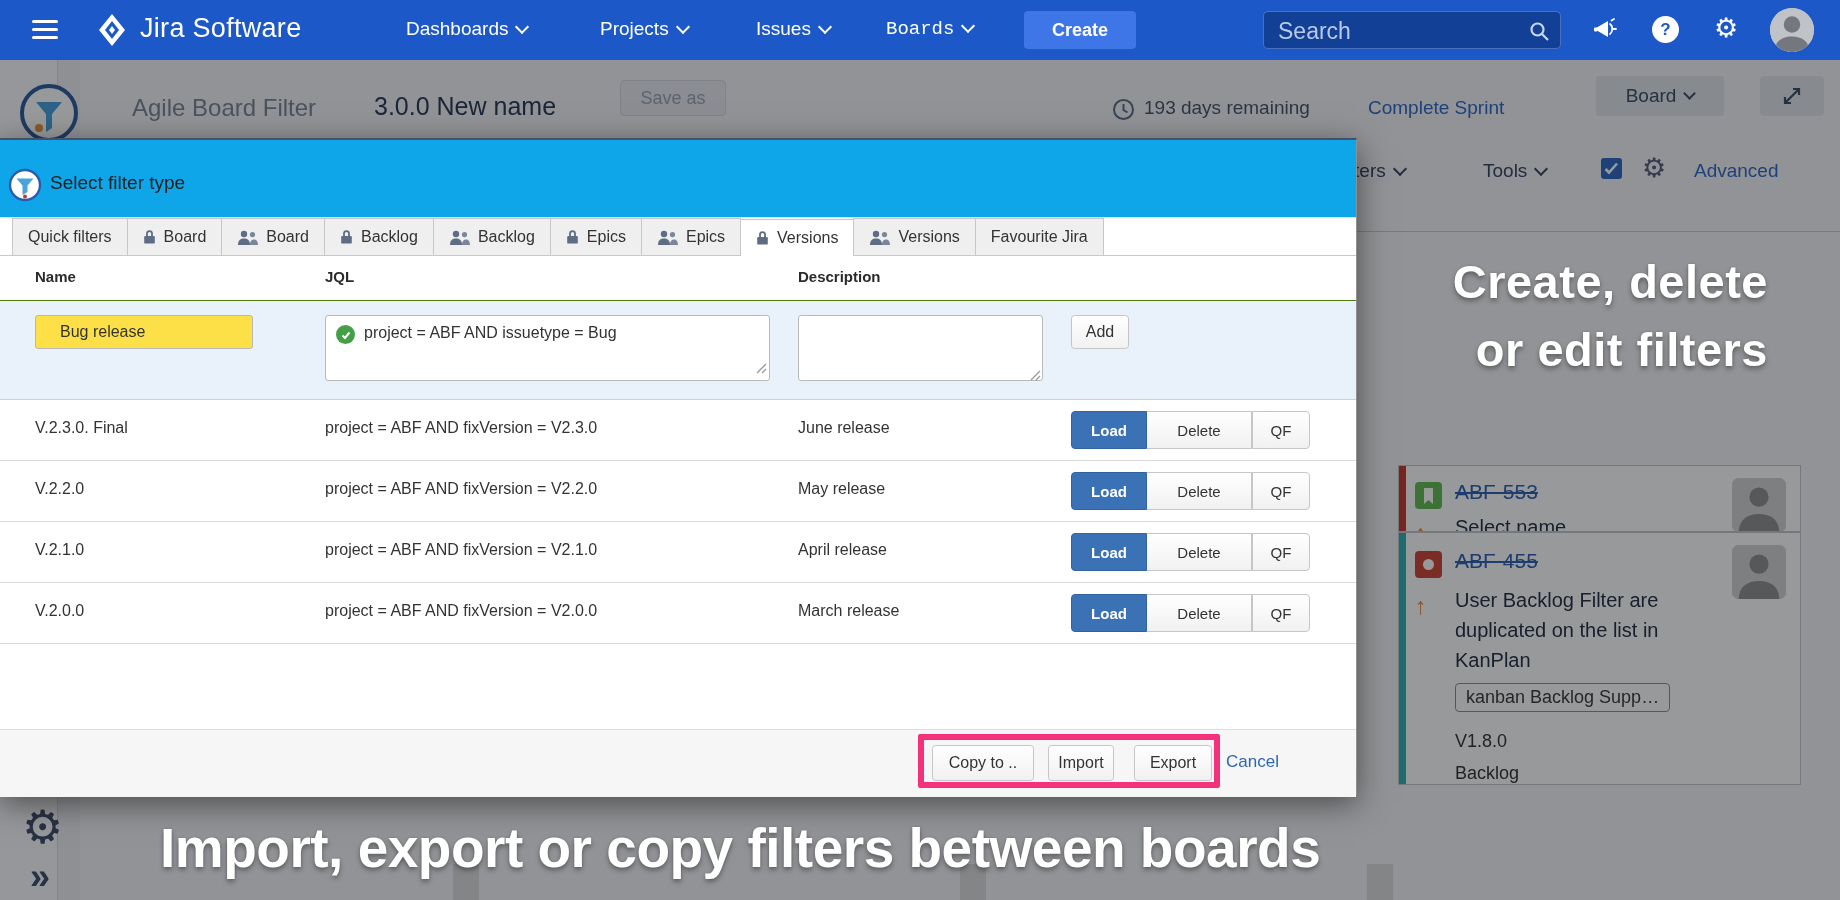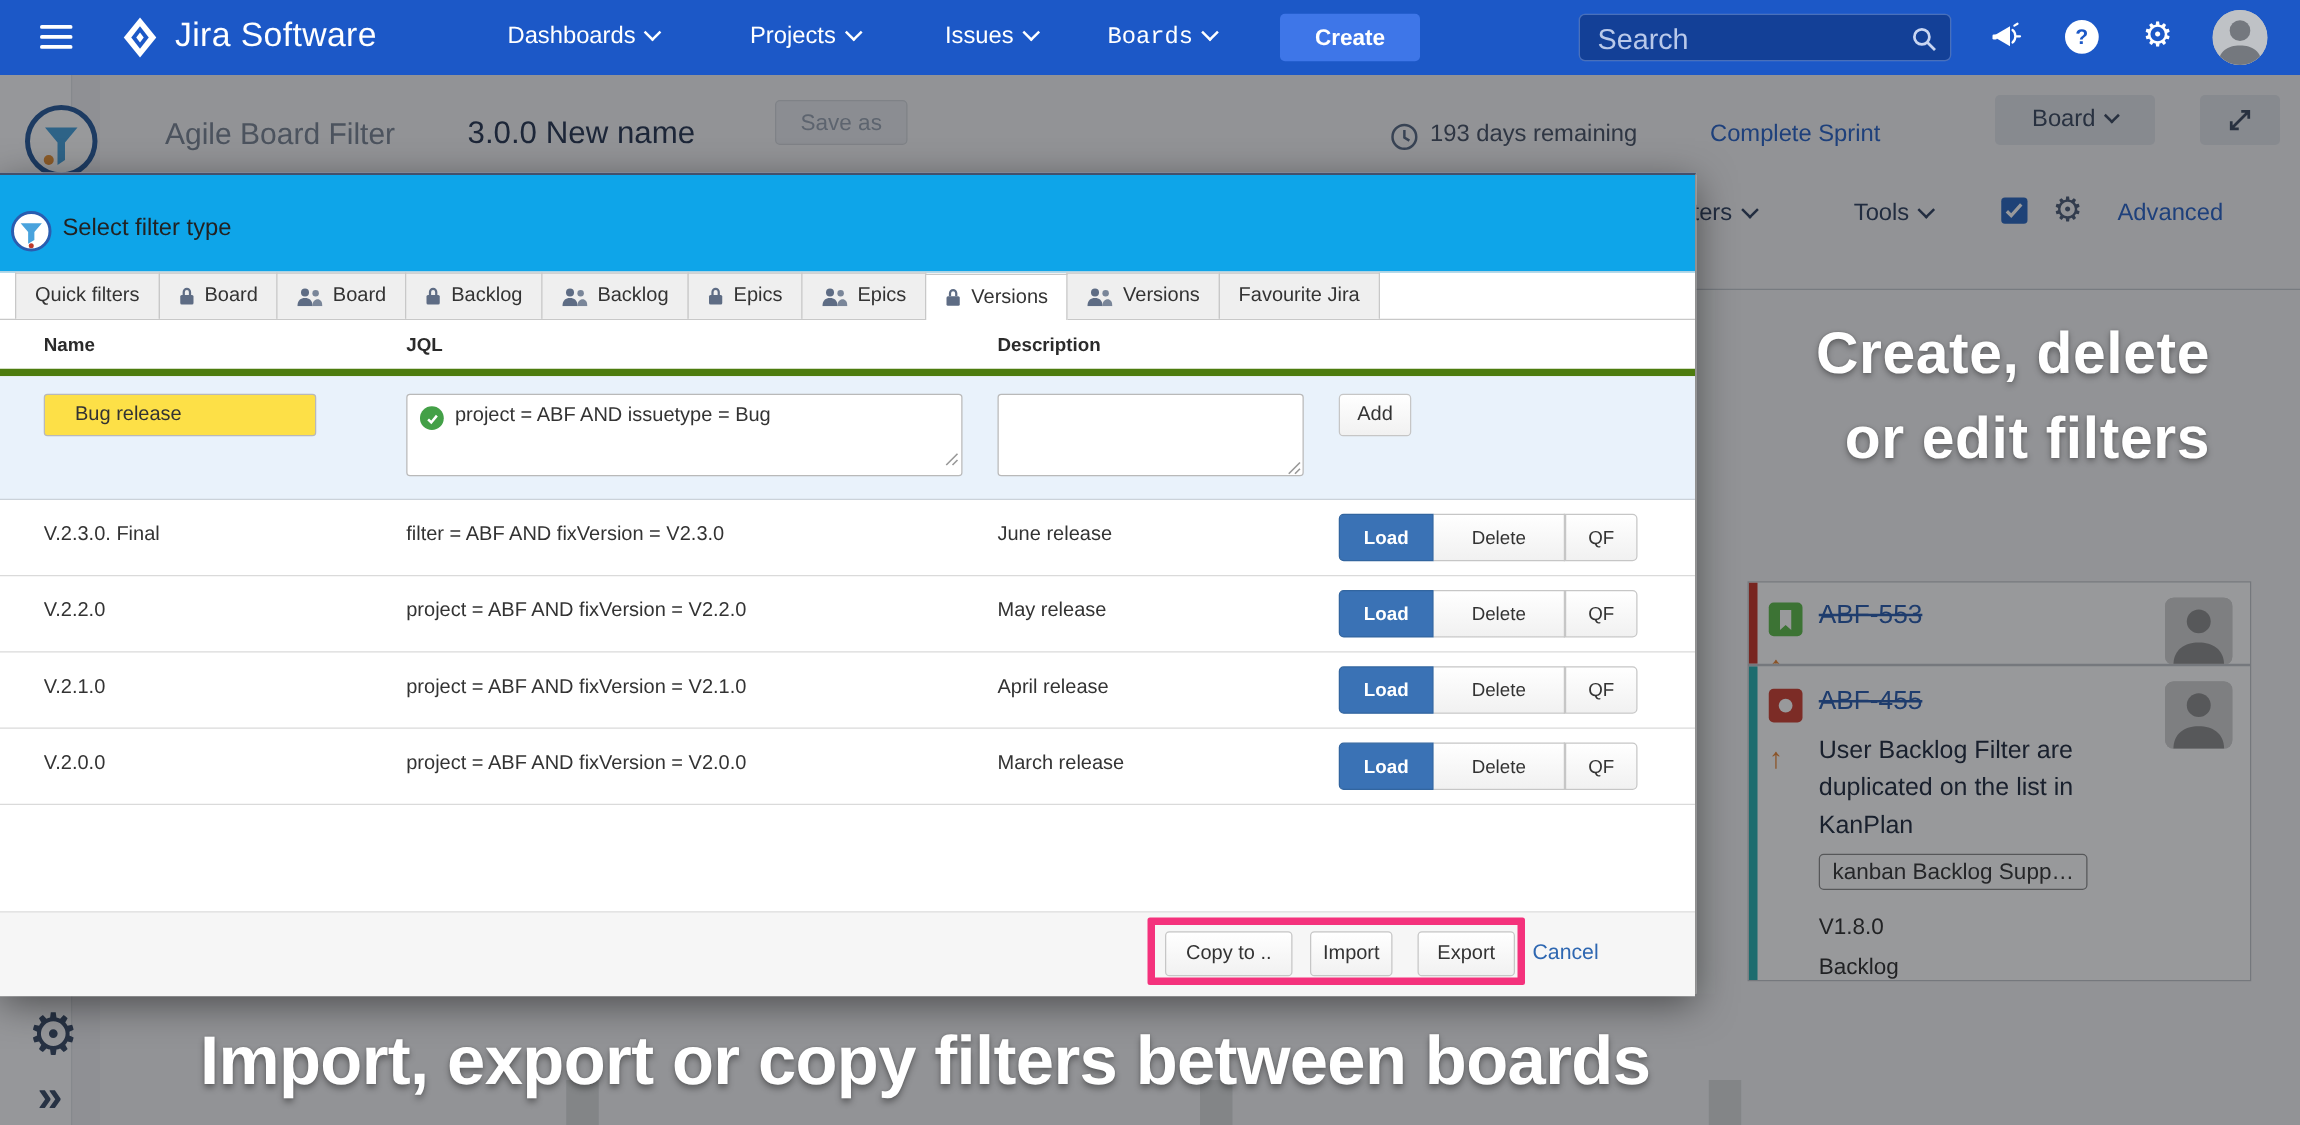--- a/index.html
+++ b/index.html
@@ -80,21 +80,21 @@
          box-shadow:0 8px 30px rgba(0,0,0,.5);box-sizing:border-box;}
   .m-head{position:absolute;left:0;top:0;width:100%;height:78px;background:#0ea5e9;border-bottom:1px solid #E2E2E2;box-sizing:border-box;}
   .m-head-icon{position:absolute;left:8px;top:28px;width:34px;height:34px;}
   .m-title{position:absolute;left:50px;top:32px;font-size:19px;color:#222;}
   .tabs{position:absolute;left:0;top:78px;width:100%;height:38px;border-bottom:1px solid #C8C8C8;box-sizing:border-box;
         display:flex;align-items:flex-end;padding-left:12px;}
   .tab{height:37px;box-sizing:border-box;border:1px solid #C8C8C8;border-bottom:none;background:#EFEFEF;
        padding:0 15px;display:flex;align-items:center;gap:8px;font-size:16px;color:#333;margin-right:-1px;cursor:pointer;}
   .tab.active{background:#fff;margin-bottom:-1px;padding-bottom:1px;position:relative;z-index:2;}
   .tab svg{flex:0 0 auto;}
-  .colheader{position:absolute;left:0;top:116px;width:100%;height:45px;border-bottom:6px solid #4d7c0f;box-sizing:border-box;padding-left:37px;}
+  .colheader{position:absolute;left:0;top:116px;width:100%;height:45px;border-bottom:1px solid #4d7c0f;box-sizing:border-box;padding-left:37px;}
   .colheader span{position:absolute;top:12px;font-size:15px;font-weight:bold;color:#2B2B2B;}
   .c1{left:35px;} .c2{left:325px;} .c3{left:798px;}
   .inputband{position:absolute;left:0;top:161px;width:100%;height:99px;background:#E9F2FB;border-bottom:1px solid #CBD2D9;box-sizing:border-box;}
   .txt-input{position:absolute;top:14px;height:34px;border:1px solid #B9B9B9;border-radius:3px;box-sizing:border-box;
              font-size:16px;color:#333;font-family:inherit;padding:0 24px;background:#fde047;}
   .txt-area{position:absolute;top:14px;height:66px;border:1px solid #B9B9B9;border-radius:3px;box-sizing:border-box;
             background:#fff;font-size:16px;color:#333;font-family:inherit;padding:8px 10px;resize:none;outline:none;}
   .jql-box{display:flex;align-items:flex-start;gap:9px;cursor:text;}
   .jql-check{width:19px;height:19px;border-radius:50%;background:#43A047;flex:0 0 auto;display:flex;align-items:center;justify-content:center;margin-top:1px;}
   .rz{position:absolute;right:2px;bottom:2px;}
@@ -213,20 +213,21 @@
 
     <div class="card" style="top:465px;height:67px;">
       <div class="stripe" style="background:#C9372C;"></div>
       <div class="type-badge" style="background:#61BD4F;">
         <svg width="27" height="27" viewBox="0 0 27 27">
             <path d="M9 6 h9 v16 l-4.5 -4 -4.5 4 z" fill="#fff"></path>
           </svg>
       </div>
       <span class="card-key">ABF-553</span>
       <span class="prio-arrow">↑</span>
+      <div class="card-summary" style="top:46px;">Select name</div>
       <div class="card-avatar">
         <svg width="54" height="54" viewBox="0 0 48 48">
             <rect width="48" height="48" fill="#D2D2D2"></rect>
             <circle cx="24" cy="17" r="8.5" fill="#8F8F8F"></circle>
             <path d="M6 48 c0-11 8-16 18-16 s18 5 18 16 z" fill="#8F8F8F"></path>
           </svg>
       </div>
     </div>
 
     <div class="card" style="top:532px;height:253px;">
@@ -371,21 +372,21 @@
       <span class="rz" style="left:1029px;top:66px;">
         <svg width="12" height="12" viewBox="0 0 12 12" stroke="#999" stroke-width="1.3">
             <path d="M11 2 L2 11 M11 7 L7 11"></path>
           </svg>
       </span>
       <button class="gray-btn add-btn">Add</button>
     </div>
 
     <div class="mrow" style="top:260px;">
       <span class="c1">V.2.3.0. Final</span>
-      <span class="c2">filter = ABF AND fixVersion = V2.3.0</span>
+      <span class="c2">project = ABF AND fixVersion = V2.3.0</span>
       <span class="c3">June release</span>
       <div class="btn-group">
         <button class="seg seg-load">Load</button>
         <button class="seg seg-del">Delete</button>
         <button class="seg seg-qf">QF</button>
       </div>
     </div>
     <div class="mrow" style="top:321px;">
       <span class="c1">V.2.2.0</span>
       <span class="c2">project = ABF AND fixVersion = V2.2.0</span>

